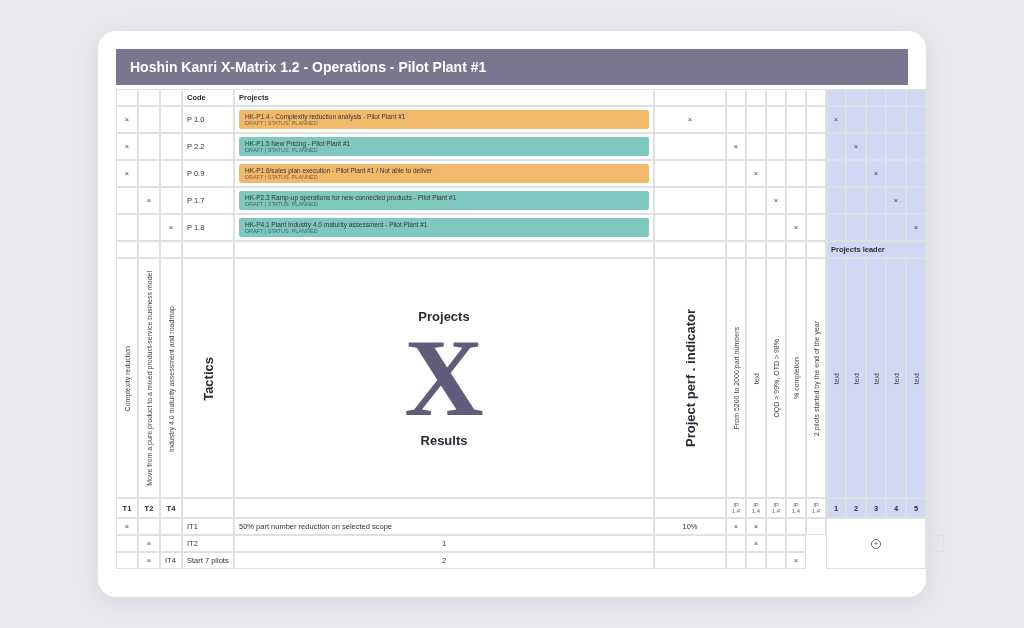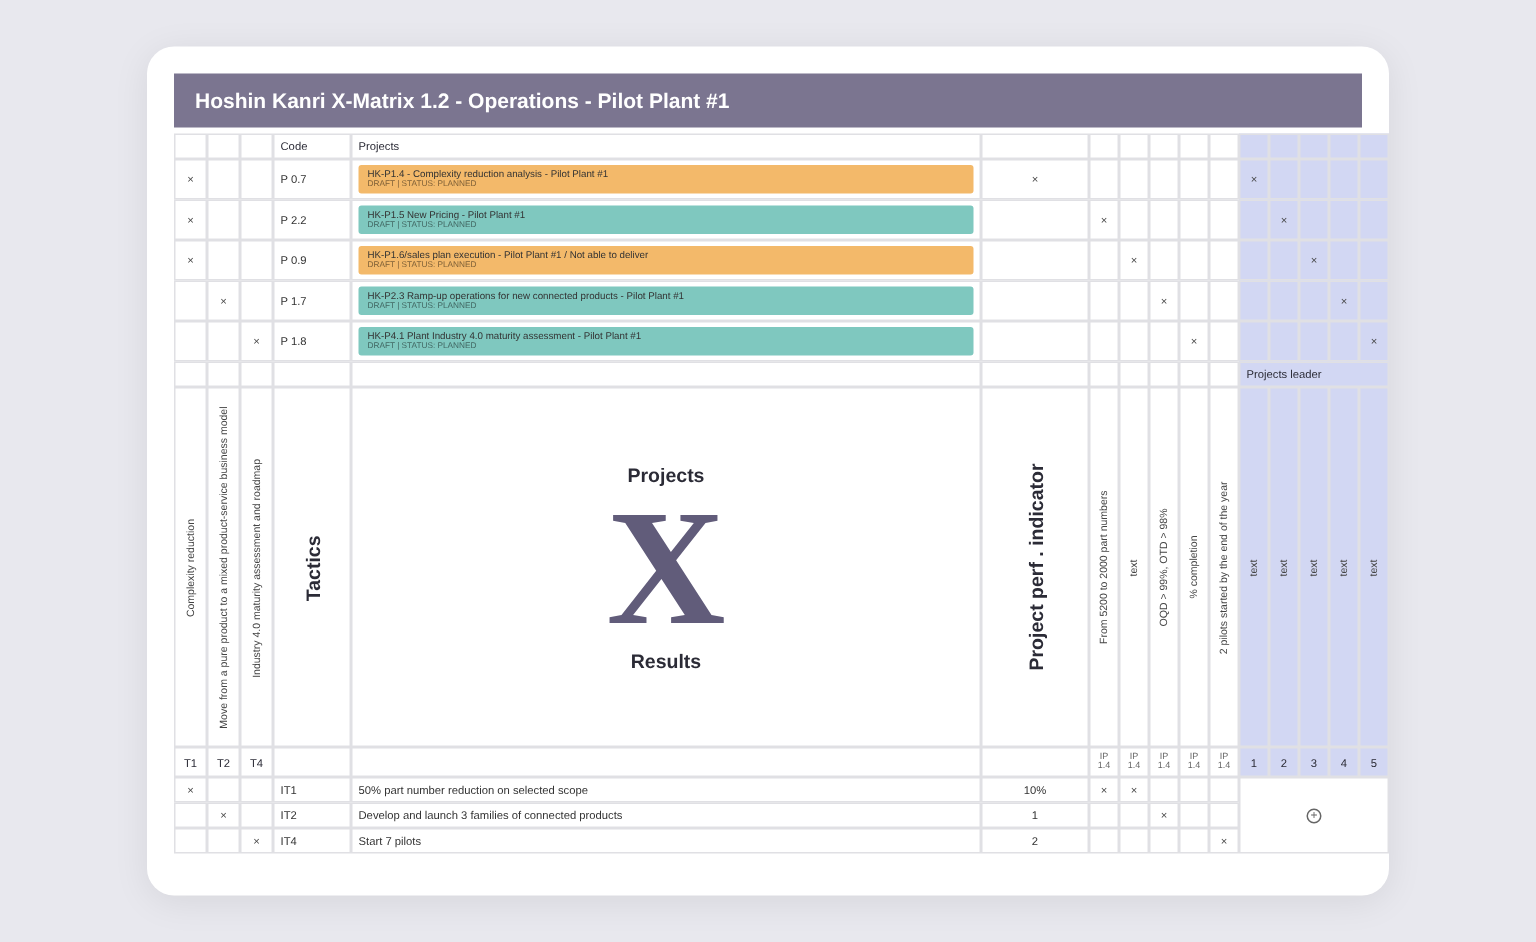--- a/index.html
+++ b/index.html
@@ -39,21 +39,21 @@
     display: flex;
     align-items: center;
     justify-content: center;
     padding: 3px 4px;
     text-align: center;
     min-height: 16px;
     font-size: 7.5px;
     color: #333;
   }
   .cell.left  { justify-content: flex-start; text-align: left; }
-  .cell.hdr   { font-weight: 400; color:#2b2b36; }
+  .cell.hdr   { font-weight: 700; color:#2b2b36; }
   .cell.small { font-size: 6px; color:#666; }
   .nb { border: none; }
   .bl { background: #d2d7f3; }
   .gap { border-left: none; border-right: none; background:transparent; border-top:none; border-bottom:none; }
 
   .proj {
     padding: 3px 6px;
     border-radius: 2px;
     width: 100%;
     font-size: 6.5px;
@@ -126,21 +126,21 @@
       <div class="cell bl"></div>
       <div class="cell bl"></div>
       <div class="cell bl"></div>
     <div class="cell gap"></div>
 
     <div class="cell">
         <span class="x">×</span>
       </div>
     <div class="cell"></div>
       <div class="cell"></div>
-    <div class="cell left">P 0.7</div>
+    <div class="cell left">P 1.0</div>
     <div class="cell left">
       <div class="proj orange">
           <div>HK-P1.4 - Complexity reduction analysis - Pilot Plant #1</div>
           <div class="sub">DRAFT | STATUS: PLANNED</div>
         </div>
     </div>
     <div class="cell">
         <span class="x">×</span>
       </div>
     <div class="cell"></div>
@@ -378,21 +378,20 @@
       <div class="plus">+</div>
     </div>
     <div class="cell gap"></div>
 
     <div class="cell"></div>
     <div class="cell">
         <span class="x">×</span>
       </div>
     <div class="cell"></div>
     <div class="cell left">IT2</div>
-    <div class="cell left">Develop and launch 3 families of connected products</div>
     <div class="cell">1</div>
     <div class="cell"></div>
       <div class="cell"></div>
     <div class="cell">
         <span class="x">×</span>
       </div>
     <div class="cell"></div>
       <div class="cell"></div>
     <div class="cell gap"></div>
 

